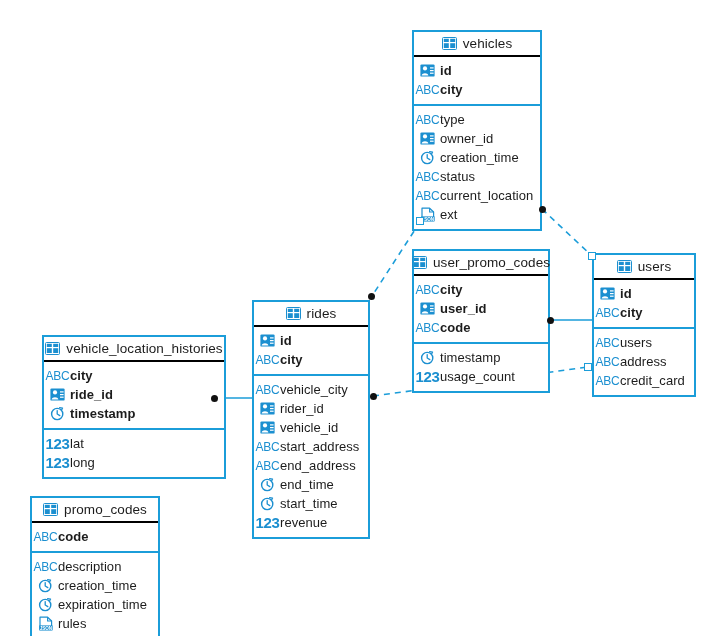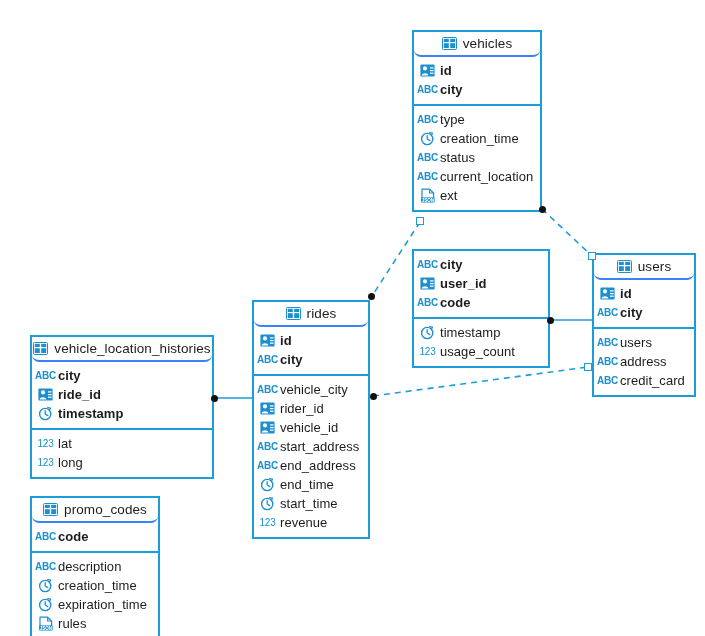--- a/index.html
+++ b/index.html
@@ -37,24 +37,23 @@
     border: 2px solid #1b9dd9;
     z-index: 2;
   }
   .entity-title {
     box-sizing: border-box;
     height: 25px;
     display: flex;
     align-items: center;
     justify-content: center;
     gap: 6px;
-    border-bottom: 2px solid #3b82f6;
+    border-bottom: 2px solid #000000;
     padding: 0 8px;
     background: #ffffff;
-    border-radius: 7px;
   }
   .entity-title .tname {
     font-size: 13.5px;
     color: #1c1c1c;
     white-space: nowrap;
     letter-spacing: .1px;
   }
   .section {
     padding: 4px 12px 5px 0;
   }
@@ -82,30 +81,30 @@
     height: 15px;
     flex: 0 0 15px;
     display: inline-flex;
     align-items: center;
     justify-content: center;
     position: relative;
   }
   .ico svg { display: block; }
   .ico-num {
     font-family: "Liberation Sans", sans-serif;
-    font-size: 10px;
-    font-weight: normal;
+    font-size: 15px;
+    font-weight: bold;
     color: #1b8fd0;
     letter-spacing: -0.3px;
     line-height: 1;
   }
   .ico-abc {
     font-family: "Liberation Sans", sans-serif;
-    font-size: 10px;
-    font-weight: bold;
+    font-size: 12px;
+    font-weight: normal;
     color: #1b8fd0;
     letter-spacing: -0.2px;
     line-height: 1;
   }
 
   
   .dot {
     position: absolute;
     width: 7px;
     height: 7px;
@@ -170,20 +169,33 @@
       </div>
       <div class="section">
         <div class="field">
           <span class="ico">
             <span class="ico-abc">ABC</span>
           </span>
           <span class="fname">type</span>
         </div>
         <div class="field">
           <span class="ico">
+            <svg width="15" height="13" viewBox="0 0 15 13">
+              <rect x="0.4" y="0.4" width="14.2" height="12.2" rx="1.2" fill="#1b8fd0"></rect>
+              <circle cx="5" cy="4.4" r="2.1" fill="#ffffff"></circle>
+              <path d="M1.6 11.6 C2.1 8.6 7.9 8.6 8.4 11.6 Z" fill="#ffffff"></path>
+              <rect x="10" y="3.3" width="3.6" height="1.2" fill="#ffffff"></rect>
+              <rect x="10" y="6" width="3.6" height="1.2" fill="#ffffff"></rect>
+              <rect x="10" y="8.6" width="3.6" height="1.2" fill="#ffffff"></rect>
+            </svg>
+          </span>
+          <span class="fname">owner_id</span>
+        </div>
+        <div class="field">
+          <span class="ico">
             <svg width="15" height="15" viewBox="0 0 15 15">
               <circle cx="7.2" cy="8" r="5.6" fill="none" stroke="#1b8fd0" stroke-width="1.4"></circle>
               <path d="M7.2 4.6 L7.2 8 L9.8 9.6" fill="none" stroke="#1b8fd0" stroke-width="1.3" stroke-linecap="round"></path>
               <path d="M9.6 1.6 L12.6 2.1 L11.4 4.6" fill="none" stroke="#1b8fd0" stroke-width="1.2" stroke-linecap="round" stroke-linejoin="round"></path>
             </svg>
           </span>
           <span class="fname">creation_time</span>
         </div>
         <div class="field">
           <span class="ico">
@@ -204,20 +216,32 @@
               <path d="M8.6 1.2 V5 H12.6" fill="none" stroke="#1b8fd0" stroke-width="1.1"></path>
               <rect x="0.2" y="9.4" width="13.4" height="5" fill="#1b8fd0"></rect>
               <text x="6.9" y="13.5" font-family="Liberation Sans, sans-serif" font-size="4.6" font-weight="bold" fill="#ffffff" text-anchor="middle">JSON</text>
             </svg>
           </span>
           <span class="fname">ext</span>
         </div>
       </div>
     </div>
     <div class="entity" style="left: 412px; top: 249px; width: 138px;">
+      <div class="entity-title">
+        <span class="ico">
+          <svg width="15" height="13" viewBox="0 0 15 13">
+            <rect x="0.5" y="0.5" width="14" height="12" rx="1" fill="none" stroke="#1b8fd0" stroke-width="1"></rect>
+            <rect x="1.8" y="1.8" width="5" height="3.2" fill="#1b8fd0"></rect>
+            <rect x="8.2" y="1.8" width="5" height="3.2" fill="#1b8fd0"></rect>
+            <rect x="1.8" y="6.2" width="5" height="4.8" fill="#1b8fd0"></rect>
+            <rect x="8.2" y="6.2" width="5" height="4.8" fill="#1b8fd0"></rect>
+          </svg>
+        </span>
+        <span class="tname">user_promo_codes</span>
+      </div>
       <div class="section keys">
         <div class="field pk">
           <span class="ico">
             <span class="ico-abc">ABC</span>
           </span>
           <span class="fname">city</span>
         </div>
         <div class="field pk">
           <span class="ico">
             <svg width="15" height="13" viewBox="0 0 15 13">
@@ -412,21 +436,21 @@
           <span class="fname">start_time</span>
         </div>
         <div class="field">
           <span class="ico">
             <span class="ico-num">123</span>
           </span>
           <span class="fname">revenue</span>
         </div>
       </div>
     </div>
-    <div class="entity" style="left: 30px; top: 335px; width: 184px;">
+    <div class="entity" style="left: 42px; top: 335px; width: 184px;">
       <div class="entity-title">
         <span class="ico">
           <svg width="15" height="13" viewBox="0 0 15 13">
             <rect x="0.5" y="0.5" width="14" height="12" rx="1" fill="none" stroke="#1b8fd0" stroke-width="1"></rect>
             <rect x="1.8" y="1.8" width="5" height="3.2" fill="#1b8fd0"></rect>
             <rect x="8.2" y="1.8" width="5" height="3.2" fill="#1b8fd0"></rect>
             <rect x="1.8" y="6.2" width="5" height="4.8" fill="#1b8fd0"></rect>
             <rect x="8.2" y="6.2" width="5" height="4.8" fill="#1b8fd0"></rect>
           </svg>
         </span>

